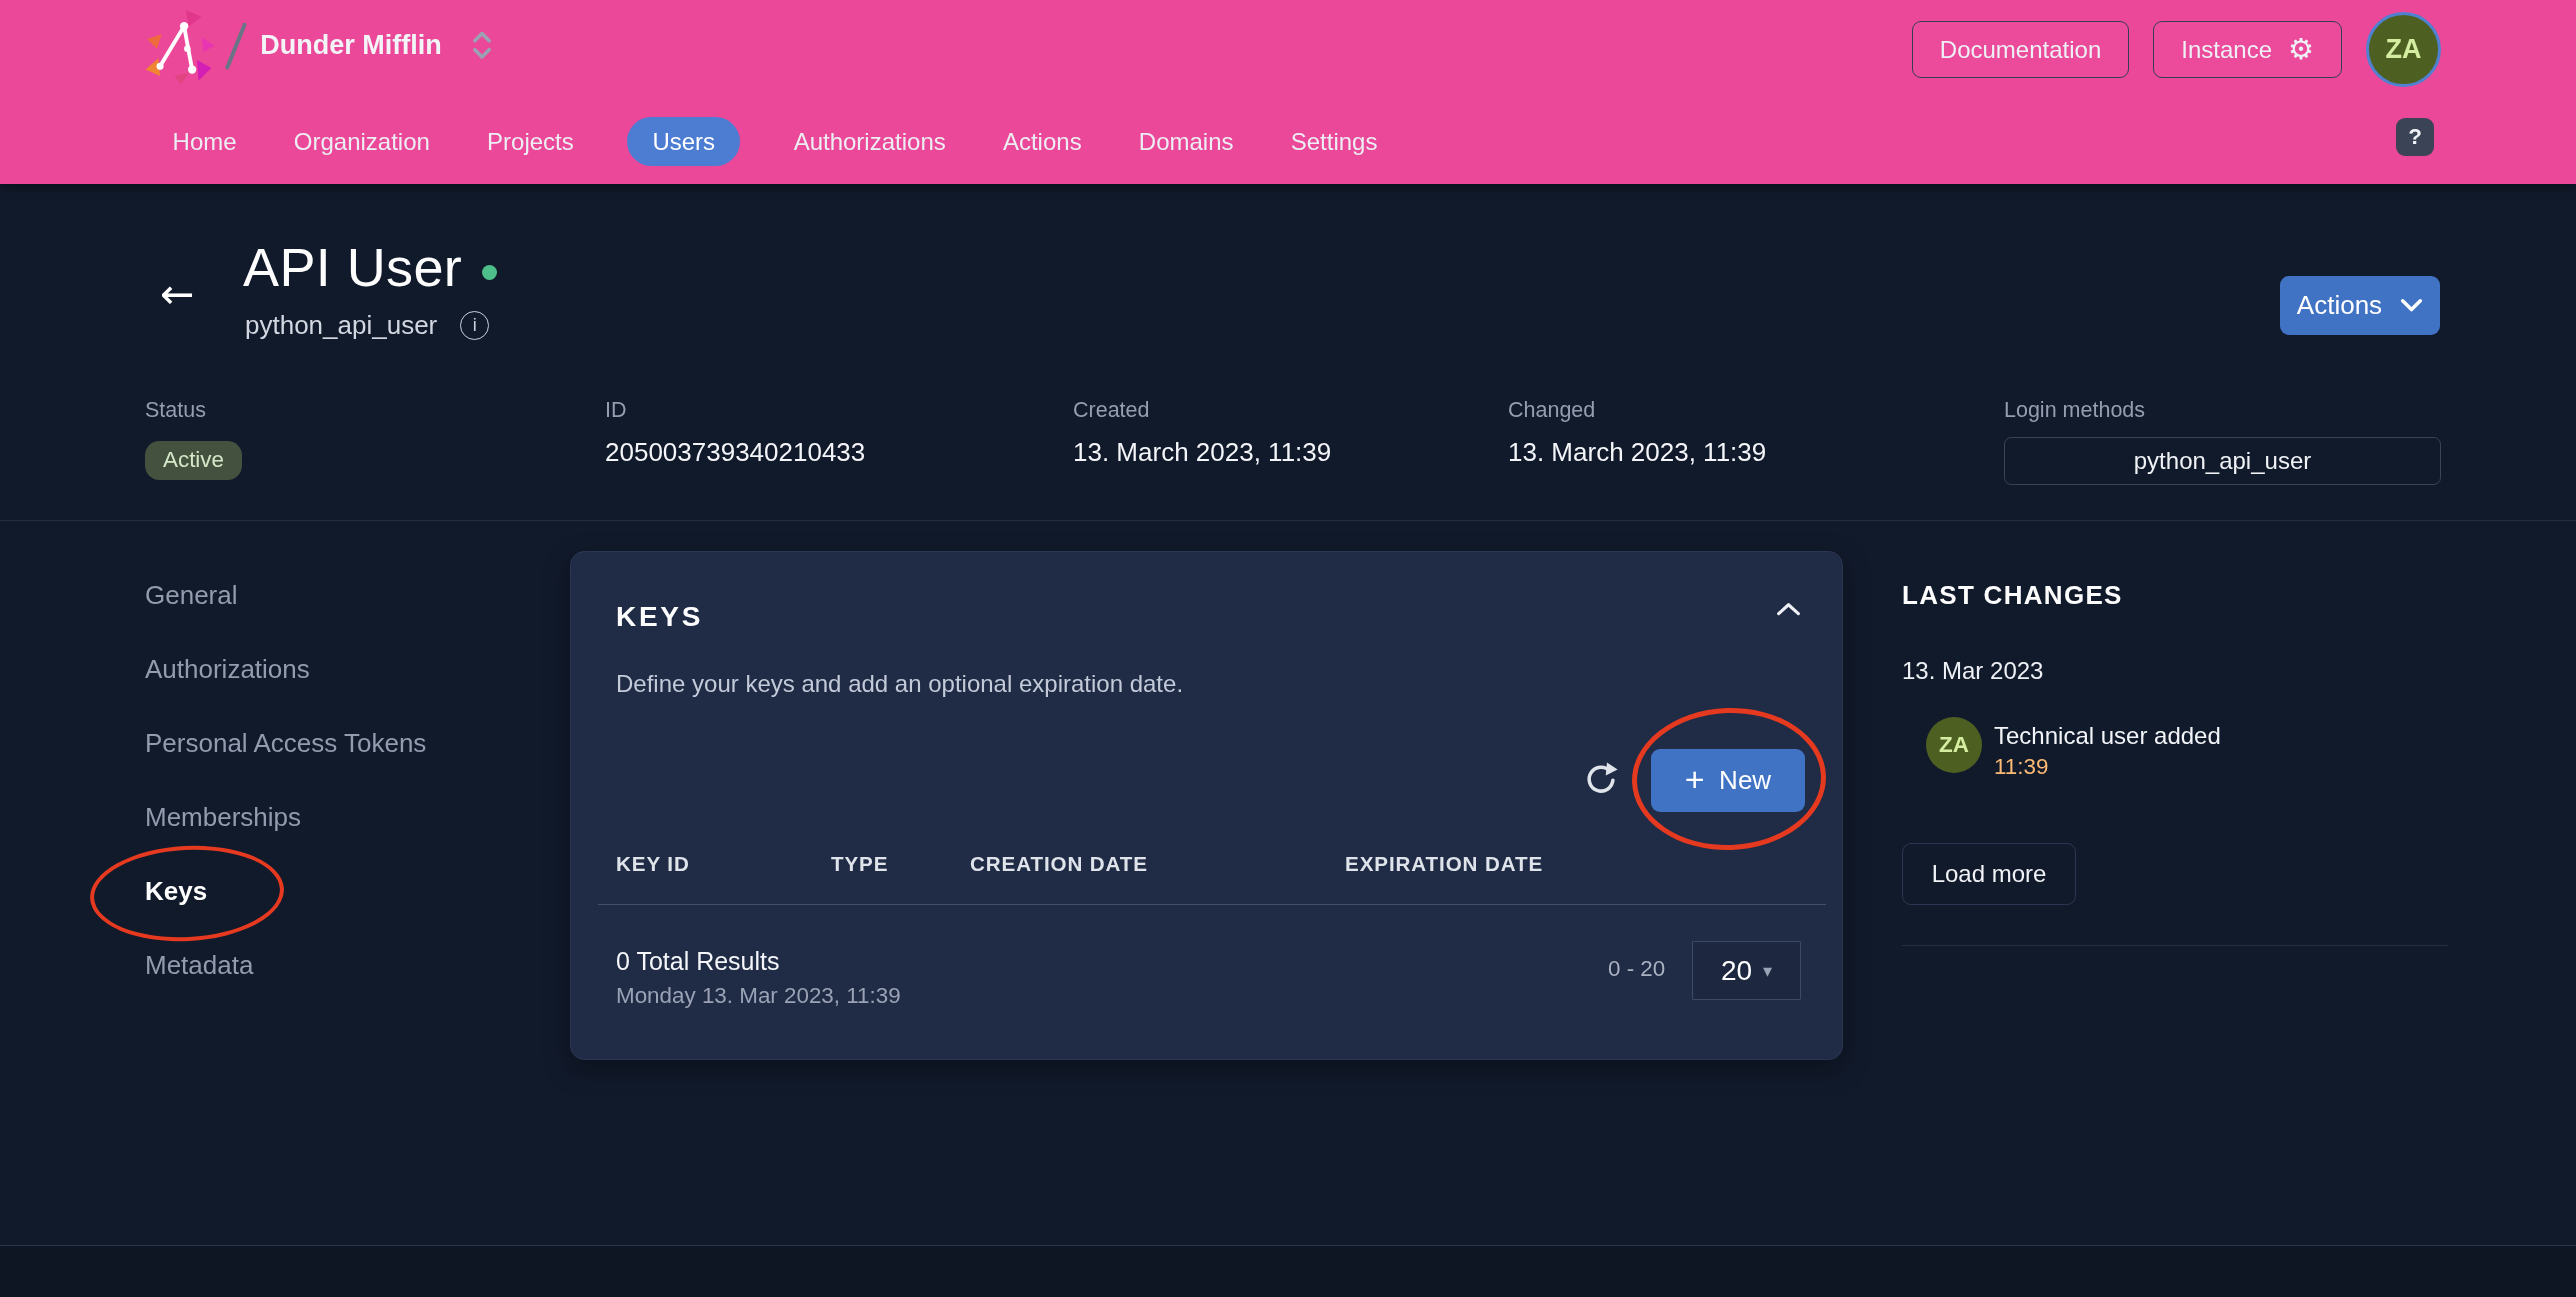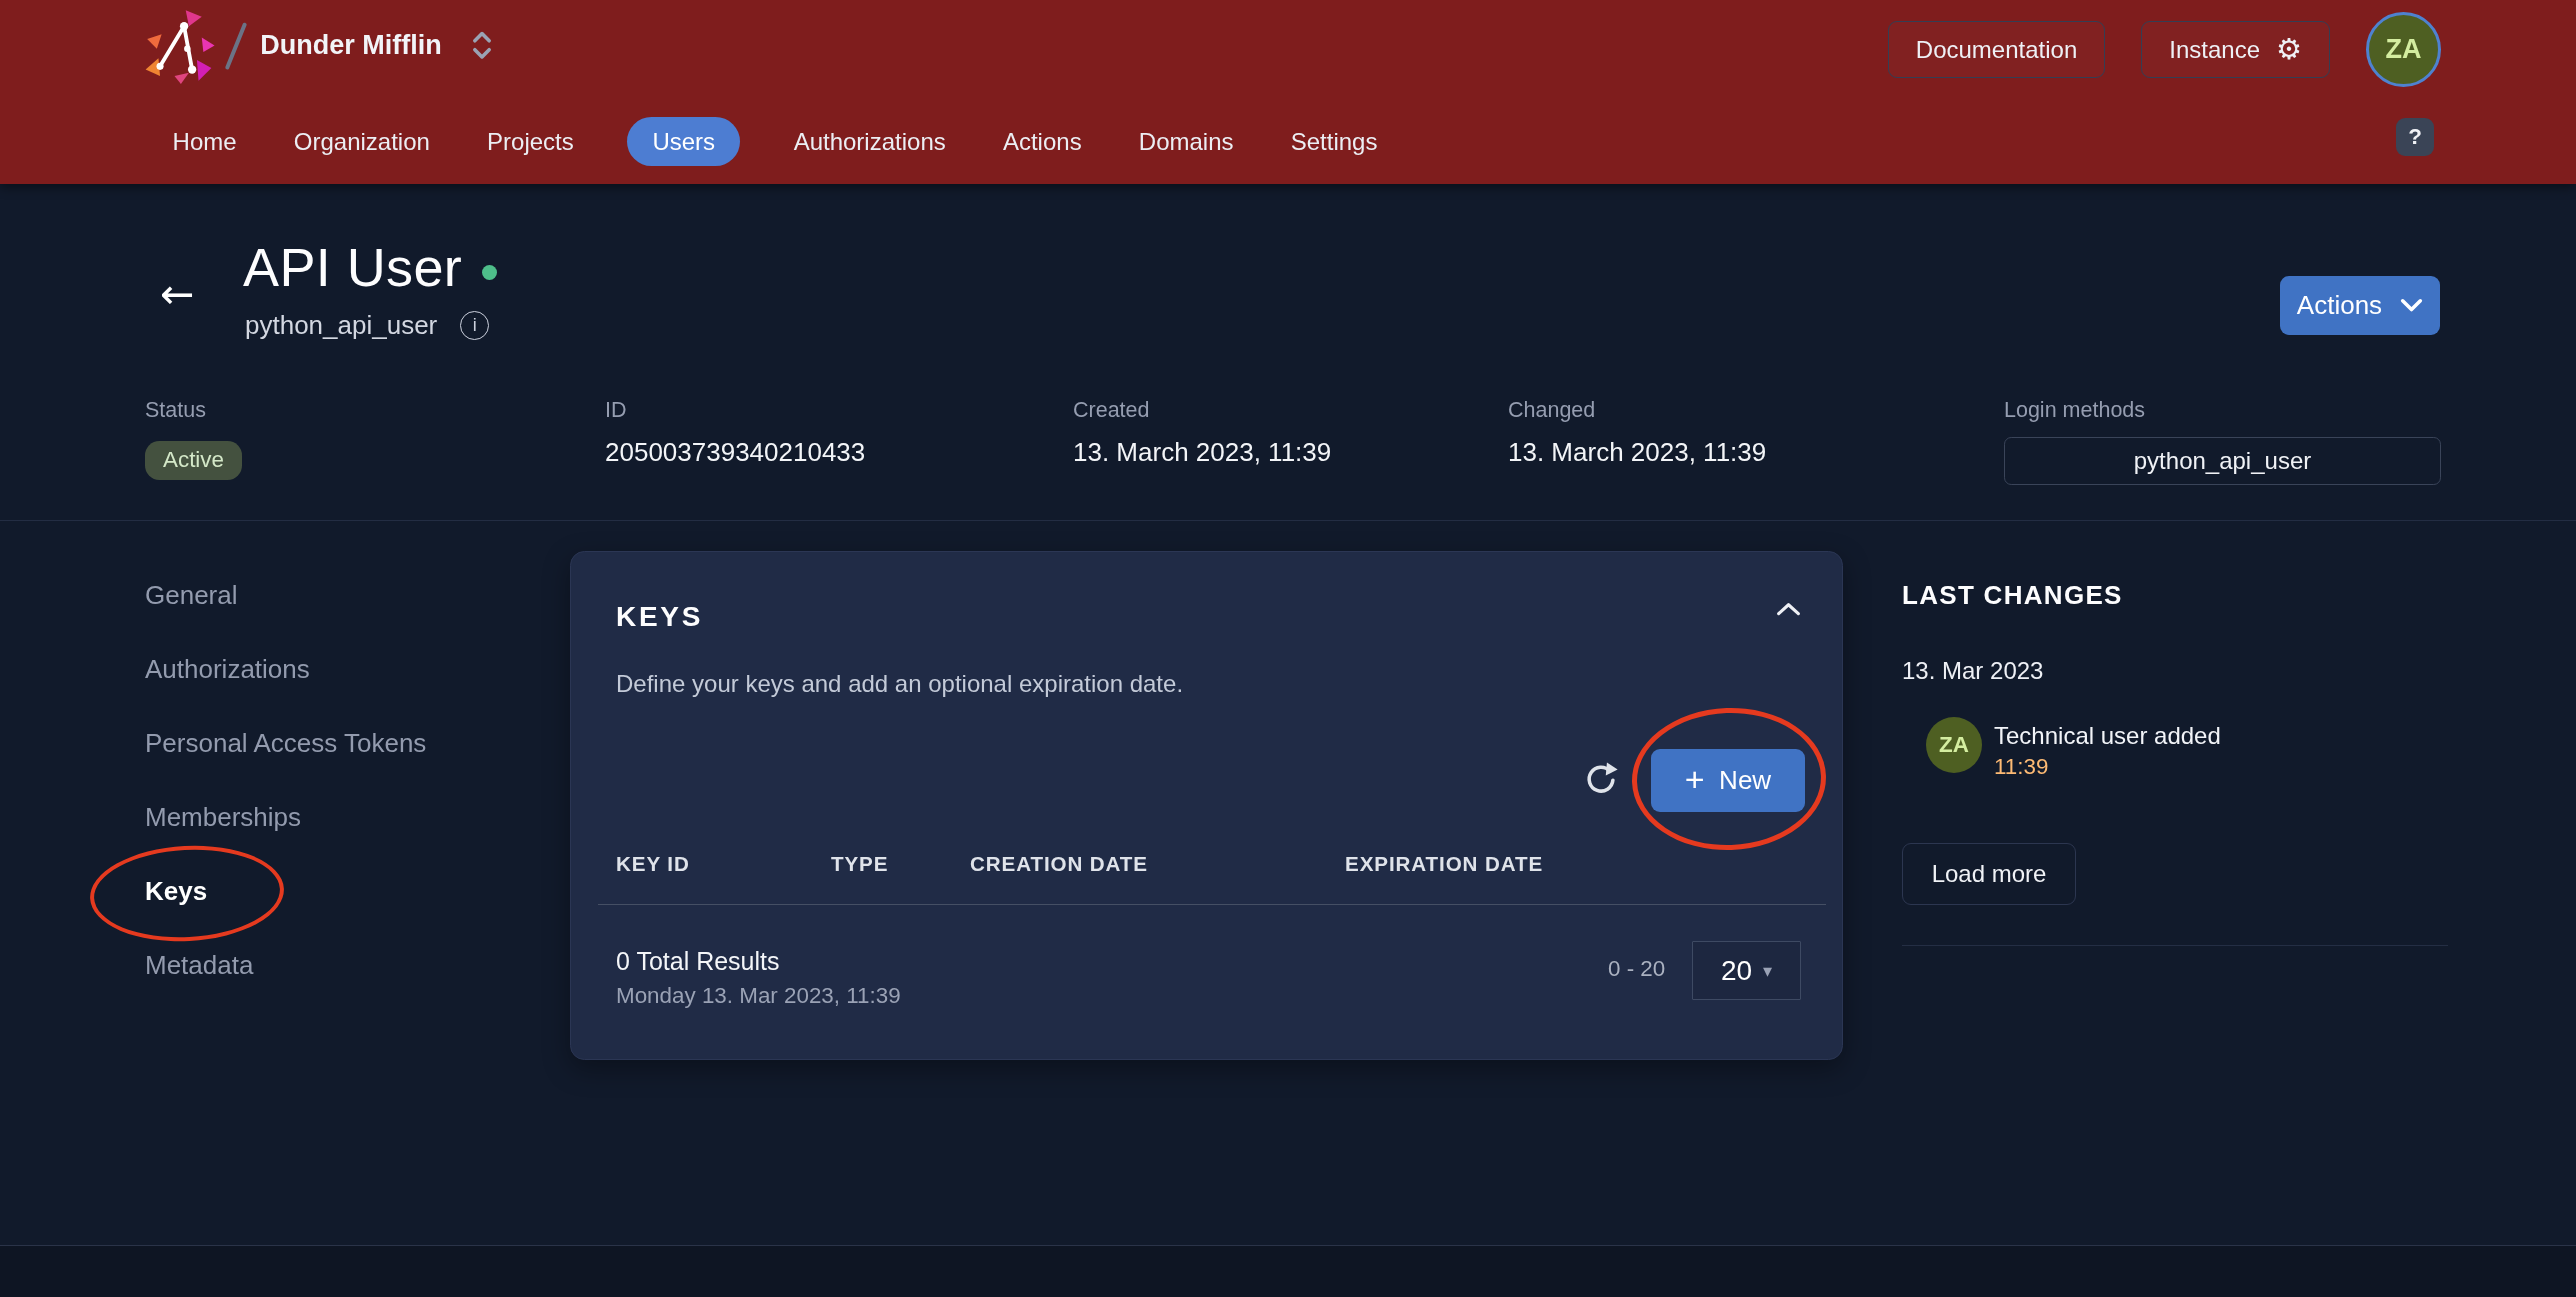--- a/index.html
+++ b/index.html
@@ -1,29 +1,29 @@
 <!DOCTYPE html>
 <html style="font-size:14.4px"><head>
 <meta charset="utf-8">
 <style>
   * { margin:0; padding:0; box-sizing:border-box; }
   html,body { background:#0b101c; }
   body { font-family:"Liberation Sans","DejaVu Sans",sans-serif; }
   .screen { position:relative; width:2576px; height:1298px; background:#111a2b; overflow:hidden; }
 
   
-  .masthead { position:absolute; top:0; left:0; width:2576px; height:184px; background:#7f1d1d;
+  .masthead { position:absolute; top:0; left:0; width:2576px; height:184px; background:#ec4899;
               box-shadow:0 3.6px 10.8px rgba(0,0,0,.45); z-index:5; }
   .topbar { position:absolute; top:0; left:0; right:0; height:99px; }
   .brand { position:absolute; left:144px; top:7.2px; display:flex; align-items:center; }
   .logo { width:77px; height:77px; }
   .slash { width:3.6px; height:50px; background:#6b7386; transform:rotate(22deg); margin:0 23px 0 12.6px; border-radius:1.8px; }
   .org-switcher { display:flex; align-items:center; gap:30.5px; background:none; border:none; cursor:pointer; }
   .org-name { color:#f2f4f8; font-size:27px; font-weight:700; }
-  .top-actions { position:absolute; right:135px; top:0; height:99px; display:flex; align-items:center; gap:36px; }
+  .top-actions { position:absolute; right:135px; top:0; height:99px; display:flex; align-items:center; gap:24px; }
   .ghost-btn { display:flex; align-items:center; gap:16px; height:57px; padding:0 27px;
                background:rgba(255,255,255,.02); border:0.9px solid #343e53; border-radius:9px;
                color:#eef0f5; font-size:24px; cursor:pointer; font-family:inherit; }
   .gear { font-family:"DejaVu Sans",sans-serif; font-size:29px; line-height:1; color:#eef0f5; }
   .avatar-big { width:75px; height:75px; border-radius:50%; background:#4e5f22; border:3.6px solid #4e82d0;
                 color:#d4eda0; font-size:27px; font-weight:700; display:flex; align-items:center; justify-content:center; cursor:pointer; }
   .tabs { position:absolute; top:99px; left:0; right:0; height:85px; display:flex; align-items:center; gap:50px; padding-left:169px; }
   .tab { color:#eceef3; font-size:24px; font-weight:500; background:none; border:none; cursor:pointer;
          padding:10.8px 3.6px; font-family:inherit; }
   .tab.active { background:#4d7dd2; color:#fff; padding:10.8px 25px; border-radius:897px; }

